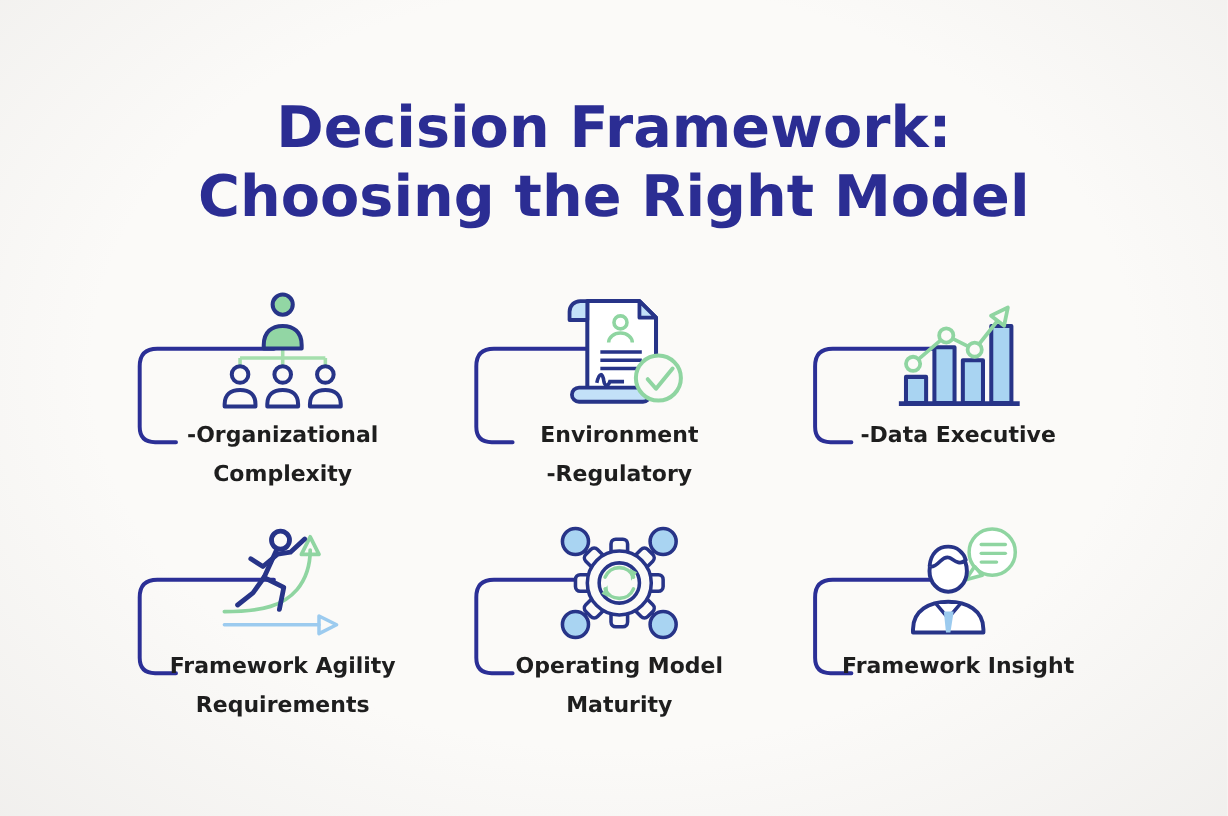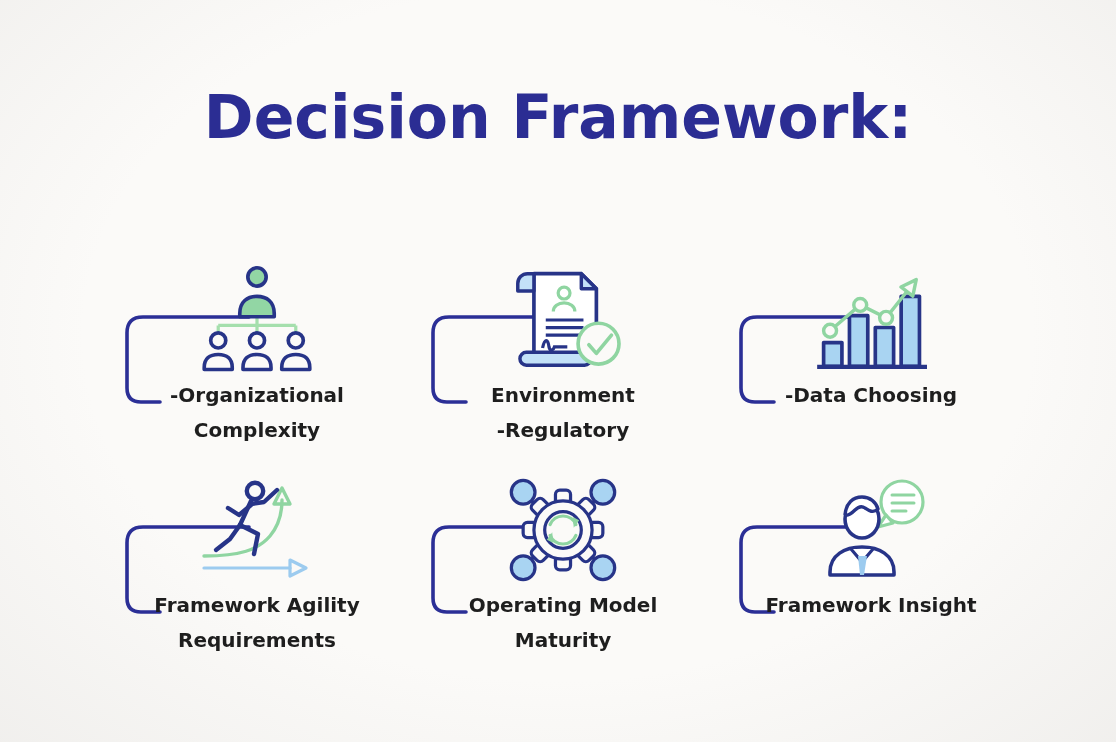--- a/index.html
+++ b/index.html
@@ -7,21 +7,21 @@
     width:1116px;height:742px;position:relative;overflow:hidden;
     background:#fbfaf8;
     font-family:"DejaVu Sans","Liberation Sans",sans-serif;
   }
   .vignette{
     position:absolute;inset:0;pointer-events:none;
     background:radial-gradient(ellipse at 50% 45%, rgba(255,255,255,0) 60%, rgba(210,208,205,0.25) 100%);
   }
   .title{
     position:absolute;top:86px;left:0;width:1116px;text-align:center;
-    color:#2b2d93;font-weight:700;font-size:60px;line-height:62px;letter-spacing:0px;
+    color:#2b2d93;font-weight:700;font-size:52px;line-height:62px;letter-spacing:0px;
   }
   .cell{position:absolute;width:330px;height:210px;}
   .cell .bracket{position:absolute;left:28px;top:48px;}
   .cell .iconbox{position:absolute;left:100px;top:0px;width:130px;height:112px;}
   .cell .label{
     position:absolute;top:114px;left:-20px;width:370px;text-align:center;
     color:#1e1e1e;font-weight:700;font-size:20px;line-height:35px;
   }
   .r1c1{left:92px;top:264px;}
   .r1c2{left:398px;top:264px;}
@@ -31,20 +31,21 @@
   .r2c3{left:706px;top:474px;}
   svg{display:block;}
 </style>
 </head>
 <body>
 
 <div class="vignette"></div>
 
 <div class="title">
   <div>Decision Framework:</div>
+  <div>Choosing the Right Model</div>
 </div>
 
 <div class="cell r1c1">
   <svg class="bracket" width="132" height="100" viewBox="0 0 132 100">
     <path d="M129,5 H23 Q7,5 7,21 V76 Q7,90 21,90 H40" fill="none" stroke="#2b2f96" stroke-width="3.6" stroke-linecap="round"></path>
   </svg>
   <div class="iconbox">
     <svg width="130" height="112" viewBox="0 0 120 104">
       <g stroke="#a5dfad" stroke-width="3" fill="none">
         <path d="M60,49 V57 M24,57 H96 M24,57 V64 M60,57 V64 M96,57 V64"></path>
@@ -109,21 +110,21 @@
       <path d="M22,62 L50,38 L74,50 L93,26" fill="none" stroke="#8fd5a1" stroke-width="3.2" stroke-linecap="round"></path>
       <path d="M102,14.5 L98.8,29.9 L87.8,21.3 Z" fill="none" stroke="#8fd5a1" stroke-width="3.2" stroke-linejoin="round"></path>
       <g fill="#fbfaf8" stroke="#8fd5a1" stroke-width="3.2">
         <circle cx="22" cy="62" r="6"></circle>
           <circle cx="50" cy="38" r="6"></circle>
           <circle cx="74" cy="50" r="6"></circle>
       </g>
     </svg>
   </div>
   <div class="label">
-    <div>-Data Choosing</div>
+    <div>-Data Executive</div>
   </div>
 </div>
 
 <div class="cell r2c1">
   <svg class="bracket" width="132" height="100" viewBox="0 0 132 100">
     <path d="M129,5 H23 Q7,5 7,21 V76 Q7,90 21,90 H40" fill="none" stroke="#2b2f96" stroke-width="3.6" stroke-linecap="round"></path>
   </svg>
   <div class="iconbox">
     <svg width="130" height="112" viewBox="0 0 130 104">
       <g fill="none" stroke="#9ccbef" stroke-width="3.2" stroke-linecap="round" stroke-linejoin="round">

